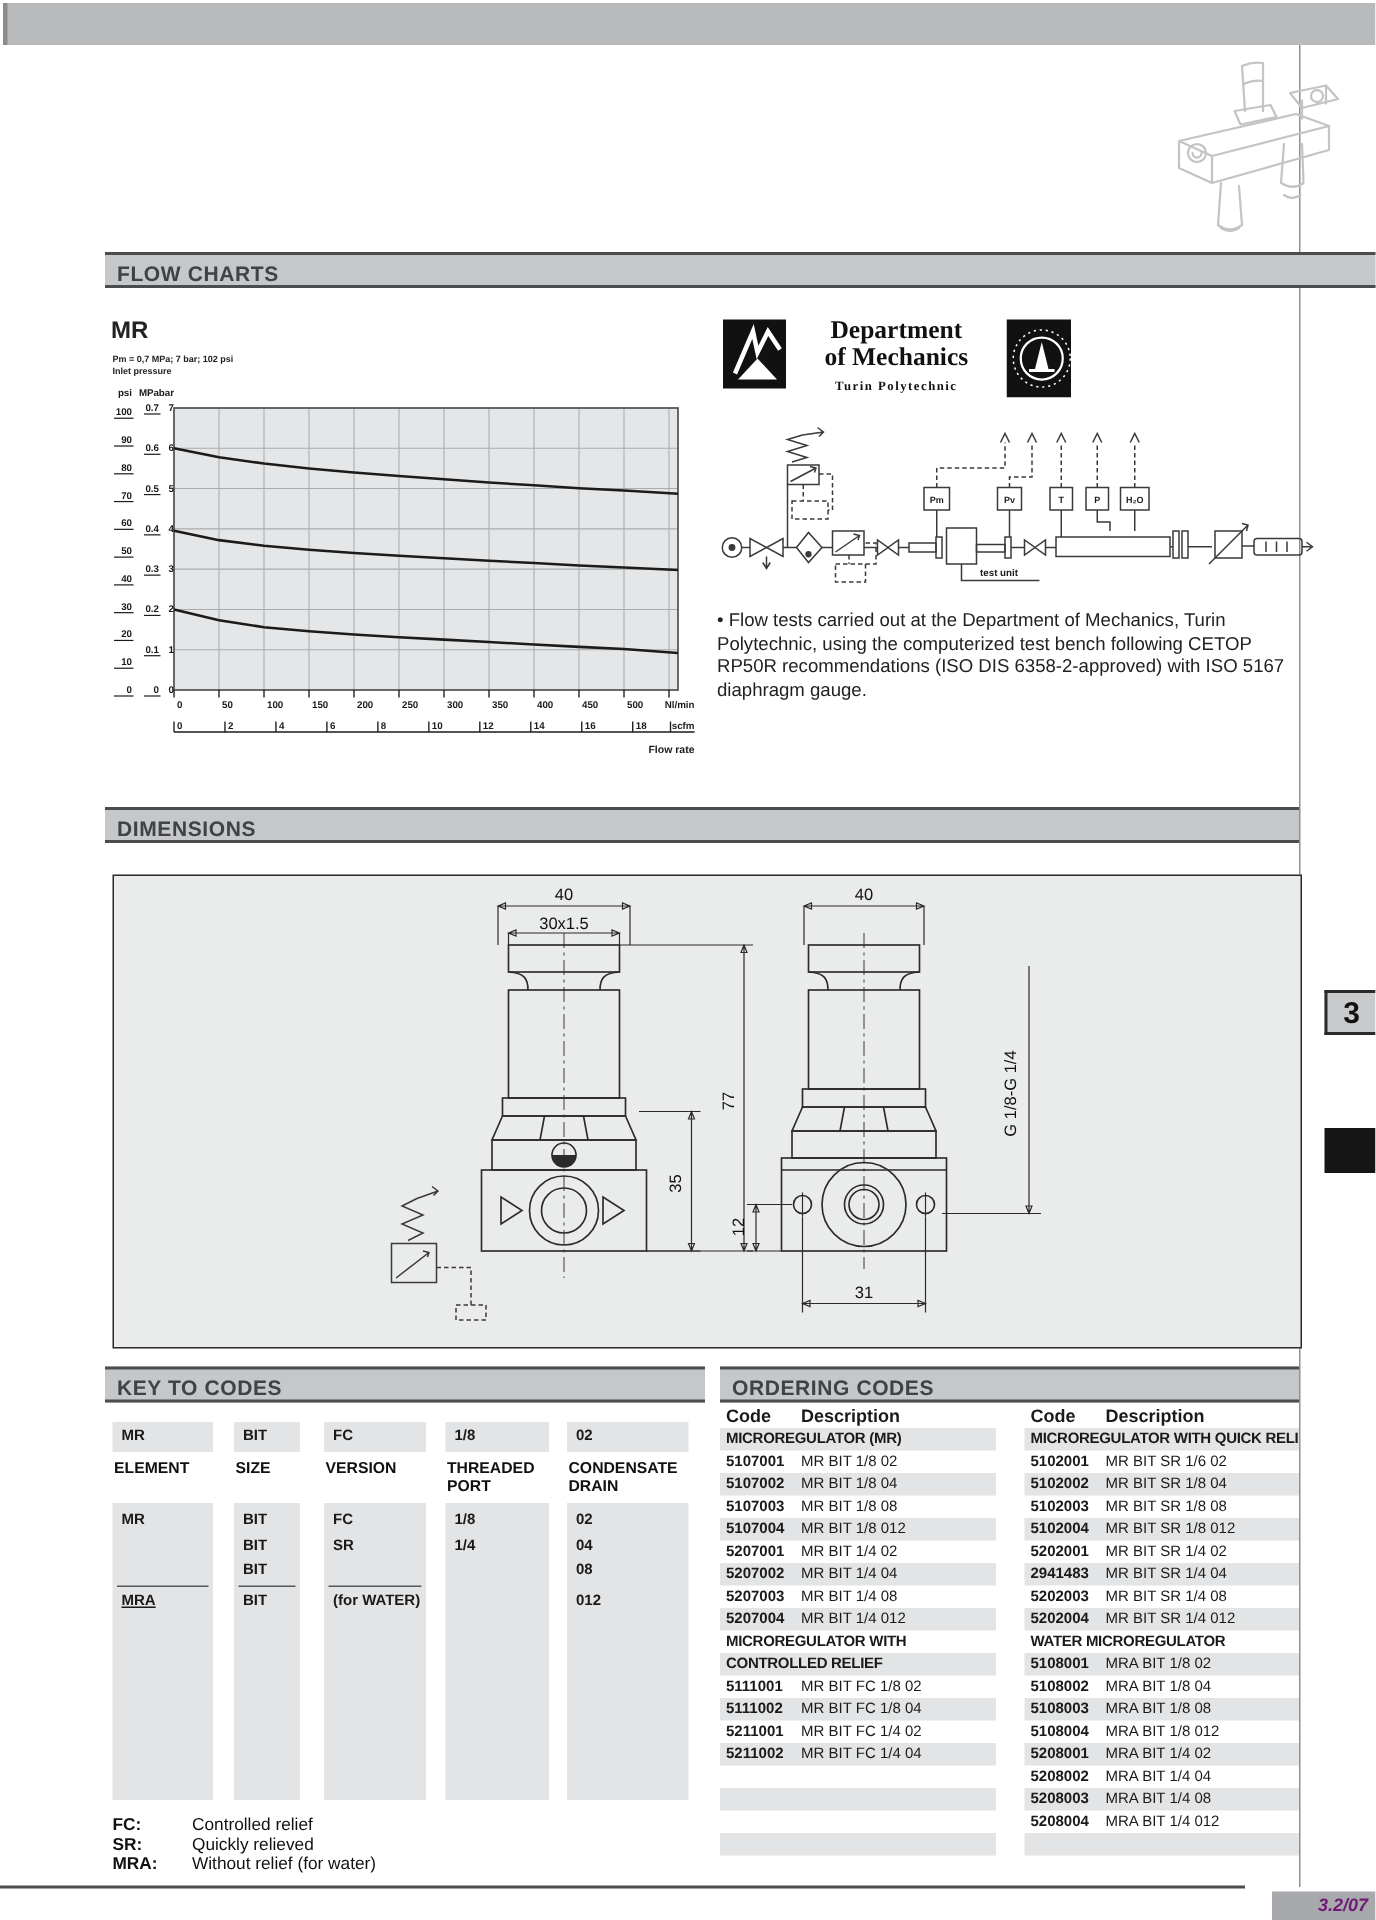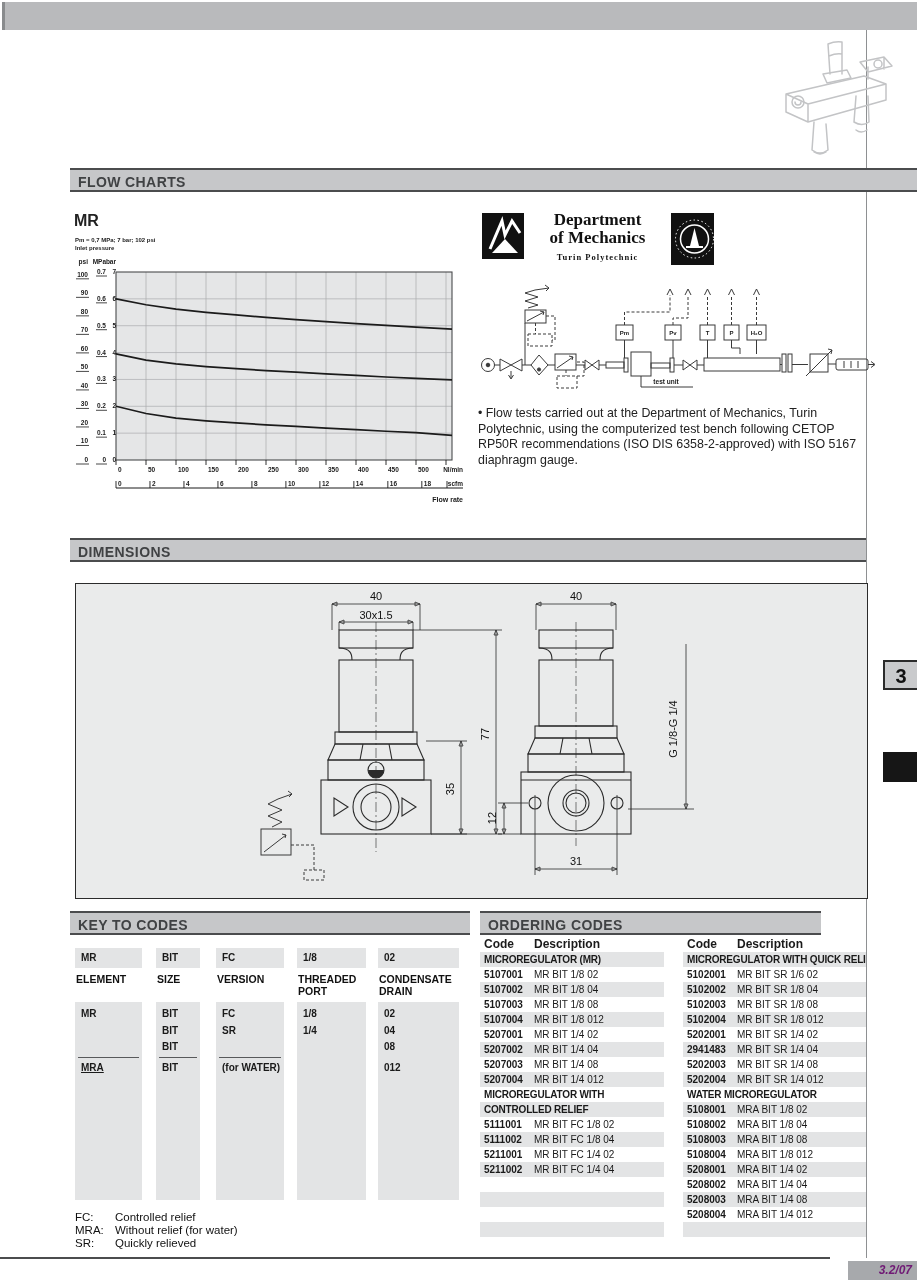--- a/index.html
+++ b/index.html
@@ -29,21 +29,21 @@
         font-size:20px;font-weight:700;text-align:center;line-height:28px;color:#111;box-sizing:border-box;}
   .blackbox{left:883px;top:752px;width:34px;height:30px;background:#161616;}
   
   .kcol{position:absolute;top:0;}
   .kex{height:20px;background:#e3e4e5;font-size:10px;font-weight:700;line-height:20px;padding-left:6px;box-sizing:border-box;}
   .klabel{margin-top:5px;font-size:10.5px;font-weight:700;line-height:12px;color:#111;padding-left:1px;}
   .kbox{position:absolute;top:54px;left:0;right:0;height:198px;background:#e3e4e5;}
   .kval{position:absolute;left:6px;right:2px;font-size:10px;font-weight:700;}
   .kdiv{position:absolute;left:3px;right:3px;top:55px;border-top:1.5px solid #58595b;}
   .knote{font-size:11.5px;line-height:13px;color:#111;}
-  .knote b{display:inline-block;width:40px;font-weight:400;}
+  .knote b{display:inline-block;width:53px;font-weight:700;}
   
   .otable{position:absolute;top:936px;}
   .orow{height:15px;line-height:15px;font-size:10px;white-space:nowrap;overflow:hidden;}
   .orow.shade{background:#e3e4e5;}
   .ohead{height:16px;line-height:16px;font-weight:700;font-size:12px;}
   .ocode{display:inline-block;width:54px;padding-left:4px;font-weight:700;box-sizing:border-box;}
   .odesc{display:inline-block;}
   .osec{font-weight:700;padding-left:4px;letter-spacing:-.2px;}
   
   .fline{left:0;top:1257px;width:830px;height:2px;background:#4b4c4e;}
@@ -438,25 +438,25 @@
       <div class="kbox">
         <div class="kval" style="top: 6px;">02</div>
         <div class="kval" style="top: 22.5px;">04</div>
         <div class="kval" style="top: 39px;">08</div>
         <div class="kval" style="top: 60px;">012</div>
       </div>
     </div>
   </div>
 <div class="abs" id="key-notes" style="left:75px;top:1211px;width:390px">
     <div class="knote"><b>FC:</b><span>Controlled relief</span></div>
+    <div class="knote"><b>SR:</b><span>Quickly relieved</span></div>
     <div class="knote"><b>MRA:</b><span>Without relief (for water)</span></div>
-    <div class="knote"><b>SR:</b><span>Quickly relieved</span></div>
   </div>
 
-<div class="abs hdr" style="left:480px;top:911px;width:341px">ORDERING CODES</div>
+<div class="abs hdr" style="left:480px;top:911px;width:386px">ORDERING CODES</div>
 <div class="abs otable" id="order-table-0" style="left:480px;width:184px">
     <div class="orow ohead"><span class="ocode">Code</span><span class="odesc">Description</span></div>
     <div class="orow shade"><span class="osec">MICROREGULATOR (MR)</span></div>
     <div class="orow"><span class="ocode">5107001</span><span class="odesc">MR BIT 1/8 02</span></div>
     <div class="orow shade"><span class="ocode">5107002</span><span class="odesc">MR BIT 1/8 04</span></div>
     <div class="orow"><span class="ocode">5107003</span><span class="odesc">MR BIT 1/8 08</span></div>
     <div class="orow shade"><span class="ocode">5107004</span><span class="odesc">MR BIT 1/8 012</span></div>
     <div class="orow"><span class="ocode">5207001</span><span class="odesc">MR BIT 1/4 02</span></div>
     <div class="orow shade"><span class="ocode">5207002</span><span class="odesc">MR BIT 1/4 04</span></div>
     <div class="orow"><span class="ocode">5207003</span><span class="odesc">MR BIT 1/4 08</span></div>

